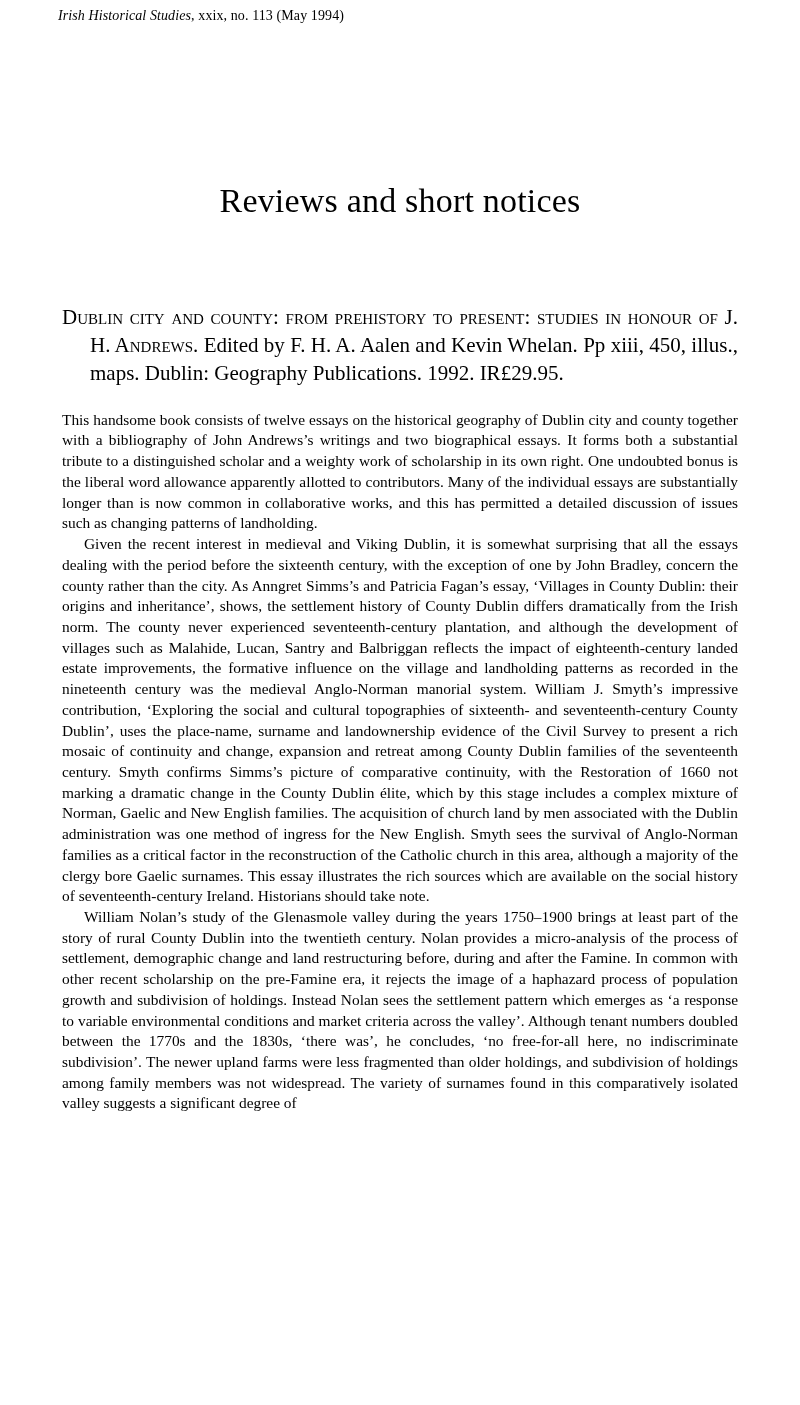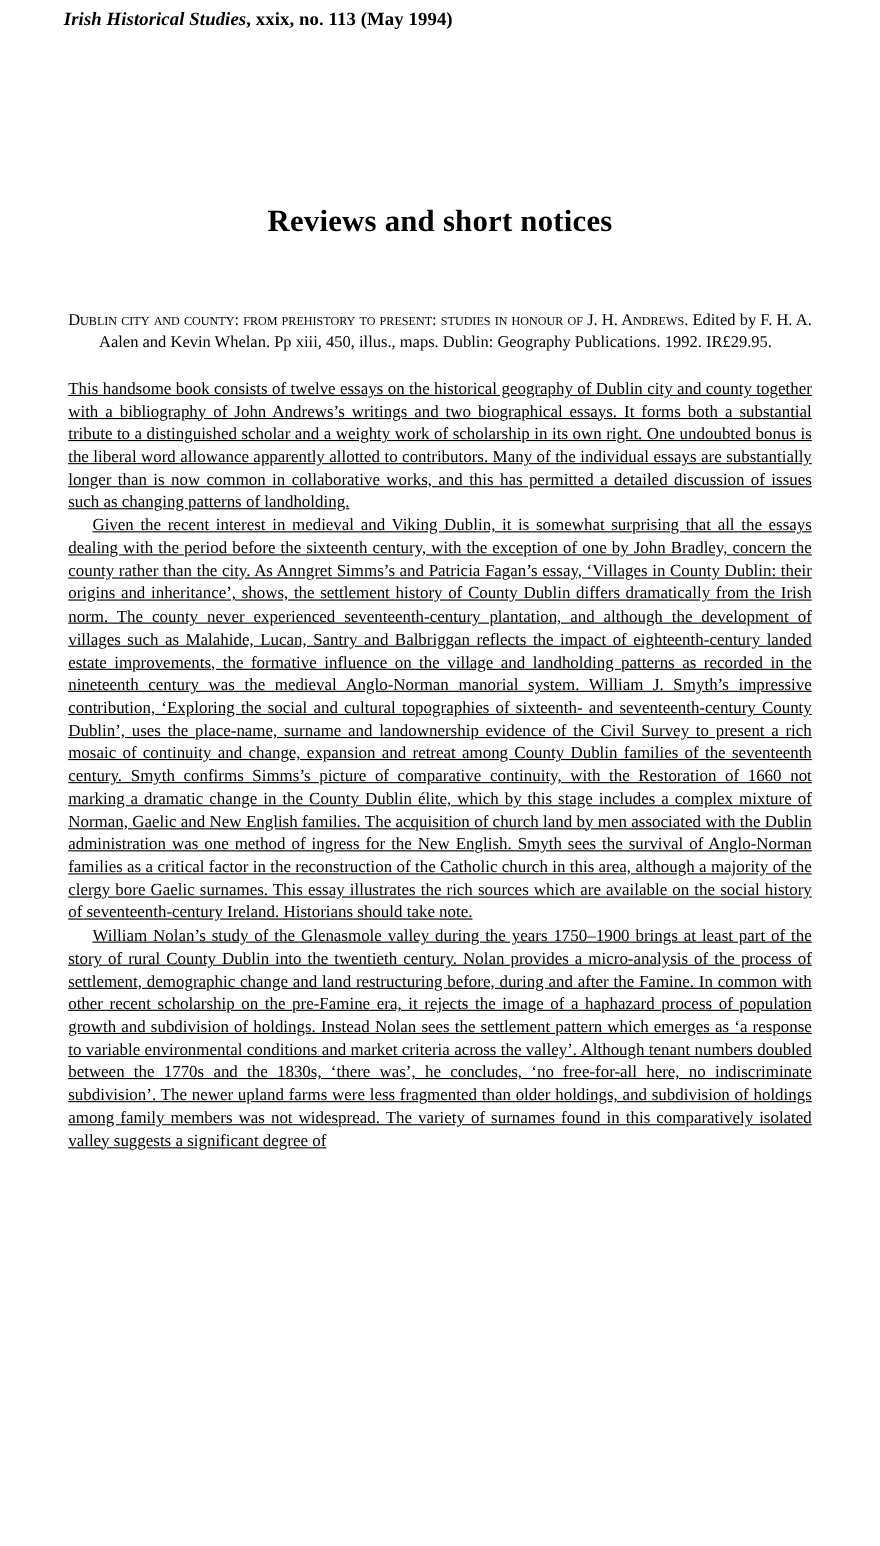--- a/index.html
+++ b/index.html
@@ -16,61 +16,59 @@
     overflow: hidden;
   }
   .page {
     width: 800px;
     height: 1405px;
     box-sizing: border-box;
     padding: 10px 62px 0 62px;
     position: relative;
   }
   .running-head {
-    font-size: 17px;
+    font-size: 14px;
     font-style: italic;
     letter-spacing: 0.1px;
     margin-left: -4px;
     margin-top: -2px;
     white-space: nowrap;
-    font-weight: bold;
   }
   .running-head .nonital {
     font-style: normal;
   }
   .page-title {
     text-align: center;
-    font-size: 28px;
-    font-weight: bold;
+    font-size: 34px;
+    font-weight: normal;
     letter-spacing: 0.2px;
     margin: 0;
     padding-top: 158px;
   }
   .entry-head {
-    margin-top: 64px;
-    font-size: 15px;
+    margin-top: 84px;
+    font-size: 21px;
     line-height: 1.33;
     text-align: justify;
     text-justify: inter-word;
   }
   .entry-head .smallcaps {
     font-variant: small-caps;
   }
   .entry-head .hangwrap {
     display: block;
     padding-left: 28px;
     text-indent: -28px;
   }
   .body-text {
     margin-top: 22px;
     font-size: 15.4px;
     line-height: 1.345;
     text-align: justify;
     text-justify: inter-word;
-    text-decoration: underline;
   }
   .body-text p {
     margin: 0;
   }
   .body-text p.indent {
     text-indent: 22px;
   }
   .folio {
     position: absolute;
     bottom: 34px;

